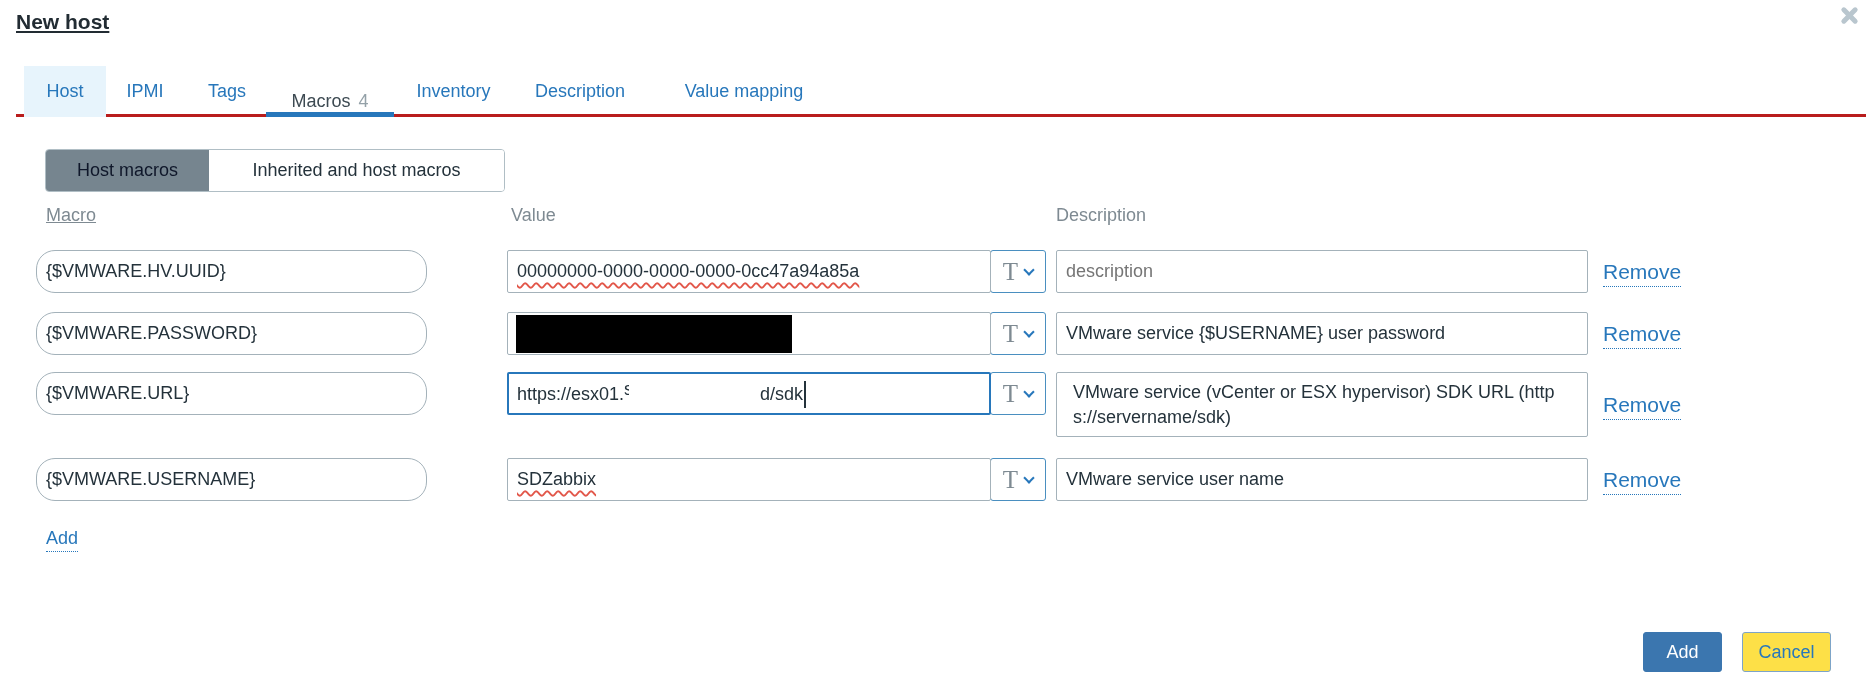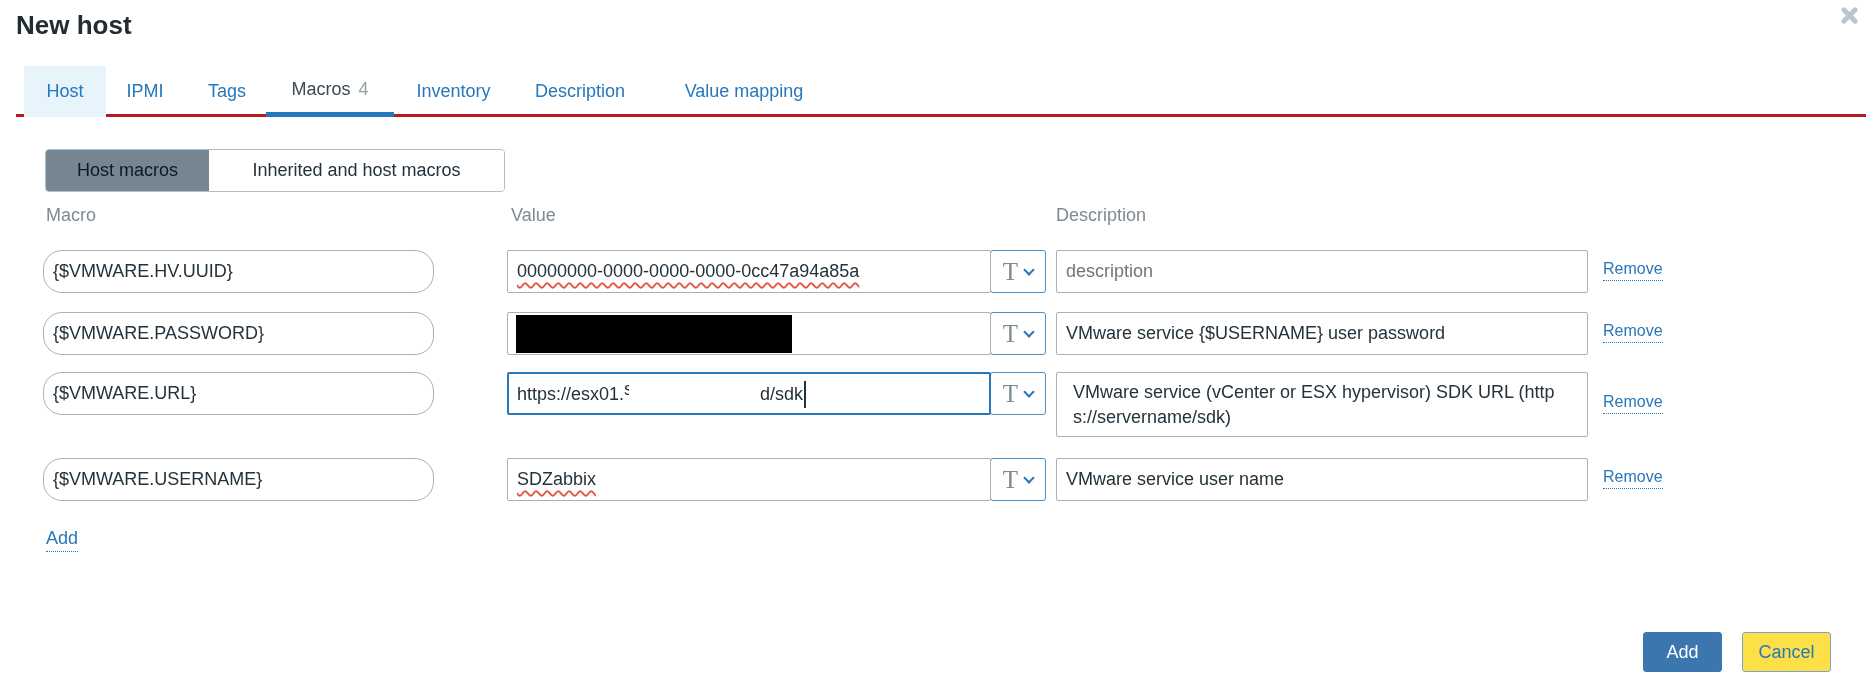--- a/index.html
+++ b/index.html
@@ -1,64 +1,64 @@
 <!DOCTYPE html>
 <html><head>
 <meta charset="utf-8">
 <style>
   * { margin:0; padding:0; box-sizing:border-box; }
   html,body { background:#fff; }
   body { font-family:"Liberation Sans", sans-serif; color:#24323b; }
   .page { position:relative; width:1866px; height:686px; background:#fff; overflow:hidden; }
 
-  .dlg-title { position:absolute; left:16px; top:10px; font-size:26px; font-weight:bold; color:#222c33; }
+  .dlg-title { position:absolute; left:16px; top:10px; font-size:21px; font-weight:bold; color:#222c33;text-decoration:underline; }
 
   .close-btn { position:absolute; left:1838px; top:4px; width:24px; height:24px; cursor:pointer; }
   .close-btn::before, .close-btn::after { content:""; position:absolute; left:1px; top:9px; width:21px; height:5px; border-radius:2.5px; background:#b9c6ce; }
   .close-btn::before { transform:rotate(45deg); }
   .close-btn::after  { transform:rotate(-45deg); }
 
   
   .tabbar { position:absolute; left:16px; top:66px; width:1866px; height:51px; border-bottom:3px solid #b91c1c; }
   .tab { position:absolute; top:0; height:51px; display:flex; align-items:center; justify-content:center; font-size:18px; color:#2777bb; cursor:pointer; white-space:nowrap; }
   .tab.bg-host { background:#e7f4fc; }
   .tab.active { color:#3d4a52; border-bottom:5px solid #2777bb; }
   .tab .count { color:#94a1a8; margin-left:8px; }
   .t-host {left:8px;   width:82px;}
   .t-ipmi {left:93px;  width:72px;}
   .t-tags {left:176px; width:70px;}
-  .t-macros {left:250px; width:128px;}
+  .t-macros {left:250px; width:128px;align-items:flex-end;}
   .t-inventory {left:390px; width:95px;}
   .t-encryption {left:516px; width:96px;}
   .t-valuemap {left:642px; width:172px;}
 
   
   .seg { position:absolute; left:45px; top:149px; height:43px; display:flex; border:1px solid #b0bec5; border-radius:4px; overflow:hidden; background:#fff; }
   .seg .opt { height:100%; display:flex; align-items:center; justify-content:center; font-size:18px; cursor:pointer; }
   .seg .opt.sel { width:163px; background:#76858f; color:#0f172a; }
   .seg .opt.unsel { width:295px; background:#fff; color:#24323b; }
 
   .col-head { position:absolute; top:205px; font-size:18px; color:#7e8a92; }
-  .h-macro {left:46px;} .h-value {left:511px;} .h-desc {left:1056px;}
+  .h-macro {left:46px;text-decoration:underline;} .h-value {left:511px;} .h-desc {left:1056px;}
 
   
   .textbox { border:1px solid #a4b2ba; background:#fff; font-family:"Liberation Sans", sans-serif; font-size:18px; color:#24323b; height:43px; padding:0 9px; display:flex; align-items:center; border-radius:2px; }
   input.textbox { display:block; line-height:41px; }
   .row { position:absolute; left:0; width:1866px; }
   .r0 {top:250px;} .r1 {top:312px;} .r2 {top:372px;} .r3 {top:458px;}
-  .macro-box { position:absolute; left:43px; width:391px;border-radius:19px; }
+  .macro-box { position:absolute; left:36px; width:391px;border-radius:19px; }
   .value-wrap { position:absolute; left:507px; width:539px; display:flex; }
   .value-box { width:484px; position:relative; }
   .value-box.focused { border:2px solid #2777bb; padding:0 8px; }
   .ttype-btn { width:56px; height:43px; margin-left:-1px; background:#fff; border:1px solid #4a8fc0; border-radius:3px; display:flex; align-items:center; justify-content:center; cursor:pointer; }
   .ttype-btn .tglyph { font-family:"Liberation Serif", serif; font-size:25px; color:#7e8a92; line-height:1; }
   .ttype-btn .chev { width:8px; height:8px; border-right:2px solid #2777bb; border-bottom:2px solid #2777bb; transform:rotate(45deg); margin-left:7px; margin-top:-3px; }
   .desc-box { position:absolute; left:1056px; width:532px; }
   .desc-tall { height:65px; padding:7px 16px; display:block; line-height:25px; word-break:break-all; white-space:normal; }
-  .remove-link { position:absolute; left:1603px; font-size:16px; color:#2777bb; text-decoration:none; border-bottom:1px dotted #2777bb; padding-bottom:2px; cursor:pointer; }
+  .remove-link { position:absolute; left:1603px; font-size:21px; color:#2777bb; text-decoration:none; border-bottom:1px dotted #2777bb; padding-bottom:2px; cursor:pointer; }
   .rm-mid {top:10px;} .rm-tall {top:21px;}
 
   .squiggle { text-decoration:underline; text-decoration-style:wavy; text-decoration-color:#e2574a; text-decoration-thickness:2px; text-underline-offset:5px; }
   .placeholder-text { color:#9ba7ae; }
   .redact-block { position:absolute; left:8px; top:2px; width:276px; height:38px; background:#000; }
   .partial-char { display:inline-block; width:5px; overflow:hidden; }
   .redact-gap { display:inline-block; width:131px; }
   .caret { display:inline-block; width:2px; height:27px; background:#24323b; vertical-align:middle; margin-left:1px; }
 
   .add-link { position:absolute; left:46px; top:528px; font-size:18px; color:#2777bb; text-decoration:none; border-bottom:1px dotted #2777bb; padding-bottom:2px; cursor:pointer; }

